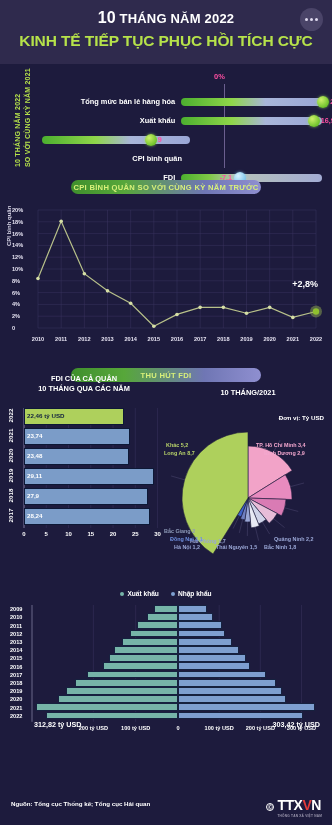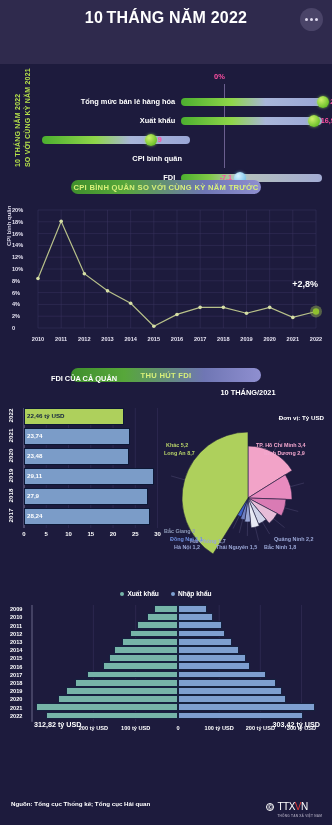--- a/index.html
+++ b/index.html
@@ -14,21 +14,21 @@
   
   .header {
     position: relative;
     height: 64px;
     background: #2f2a4d;
     padding-top: 9px;
     text-align: center;
   }
   .hdr-line1 { color: #ffffff; font-size: 12px; font-weight: 700; letter-spacing: .2px; }
   .hdr-line1 .big { font-size: 16px; font-weight: 700; }
-  .hdr-line1 .sm { font-size: 16px; font-weight: 700; }
+  .hdr-line1 .sm { font-size: 13px; font-weight: 700; }
   .hdr-line2 {
     margin-top: 5px;
     color: #b6e24a;
     font-size: 15.5px;
     font-weight: 700;
     letter-spacing: -.1px;
   }
   .menu-dots {
     position: absolute; right: 9px; top: 8px;
     width: 23px; height: 23px; border-radius: 50%;
@@ -131,34 +131,35 @@
   .pbar.r { background: #7e9fd0; }
   .tot { position: absolute; color: #ffffff; font-size: 7.2px; font-weight: 700; }
   .pyr-xtick { position: absolute; color: #ffffff; font-size: 5.6px; font-weight: 700; transform: translateX(-50%); white-space: nowrap;}
 
   
   .footer { position: absolute; left: 0; bottom: 0; width: 332px; height: 34px; }
   .src { position: absolute; left: 11px; top: 9px; color: #ffffff; font-size: 6.2px; font-weight: 700; }
   .logo { position: absolute; right: 10px; top: 5px; display:flex; align-items:center; gap:3px; }
   .logo .c { color: #ffffff; font-size: 7px; border:1px solid #fff; border-radius:50%; width:8px;height:8px;
              display:flex;align-items:center;justify-content:center; font-weight:700; }
-  .logo .ttx { color: #ffffff; font-size: 10px; font-weight: 400; letter-spacing: -.5px; }
+  .logo .ttx { color: #ffffff; font-size: 14px; font-weight: 700; letter-spacing: -.5px; }
   .logo .ttx .red { color: #e23b3b; }
   .logo .tag { color:#9a96ad; font-size:3.2px; font-weight:700; letter-spacing:.2px; display:block; text-align:center;}
 </style>
 </head>
 <body>
 
 <div class="page">
 
   <div class="header">
     <div class="hdr-line1">
       <span class="big">10</span>
       <span class="sm">THÁNG NĂM 2022</span>
     </div>
+    <div class="hdr-line2">KINH TẾ TIẾP TỤC PHỤC HỒI TÍCH CỰC</div>
     <div class="menu-dots">
       <i></i>
       <i></i>
       <i></i>
     </div>
   </div>
 
   <div class="sec-bars">
     <div class="vlabel">
       <span class="v1">10 THÁNG NĂM 2022</span>
@@ -274,20 +275,21 @@
       <div class="annot" style="right:6px; top:75px;">+2,8%</div>
     </div>
   </div>
 
   <div class="sec-fdi">
     <div class="pill">THU HÚT FDI</div>
 
     <div class="fdi-left">
       <div class="sub-t" style="position:absolute;top:-32px;left:0;width:168px;">
         <div>FDI CỦA CẢ QUÂN</div>
+        <div>10 THÁNG QUA CÁC NĂM</div>
       </div>
       <svg id="fdi-grid" width="168" height="130" viewBox="0 0 168 130" style="position:absolute;left:0;top:0;">
           <line x1="24" y1="2" x2="24" y2="122" stroke="#3a3560" stroke-width="0.5"></line>
           <line x1="46.25806451612903" y1="2" x2="46.25806451612903" y2="122" stroke="#3a3560" stroke-width="0.5"></line>
           <line x1="68.51612903225806" y1="2" x2="68.51612903225806" y2="122" stroke="#3a3560" stroke-width="0.5"></line>
           <line x1="90.7741935483871" y1="2" x2="90.7741935483871" y2="122" stroke="#3a3560" stroke-width="0.5"></line>
           <line x1="113.03225806451613" y1="2" x2="113.03225806451613" y2="122" stroke="#3a3560" stroke-width="0.5"></line>
           <line x1="135.29032258064515" y1="2" x2="135.29032258064515" y2="122" stroke="#3a3560" stroke-width="0.5"></line>
           <line x1="157.5483870967742" y1="2" x2="157.5483870967742" y2="122" stroke="#3a3560" stroke-width="0.5"></line>
           <line x1="24" y1="2" x2="24" y2="122" stroke="#8e89ad" stroke-width="0.8"></line>

